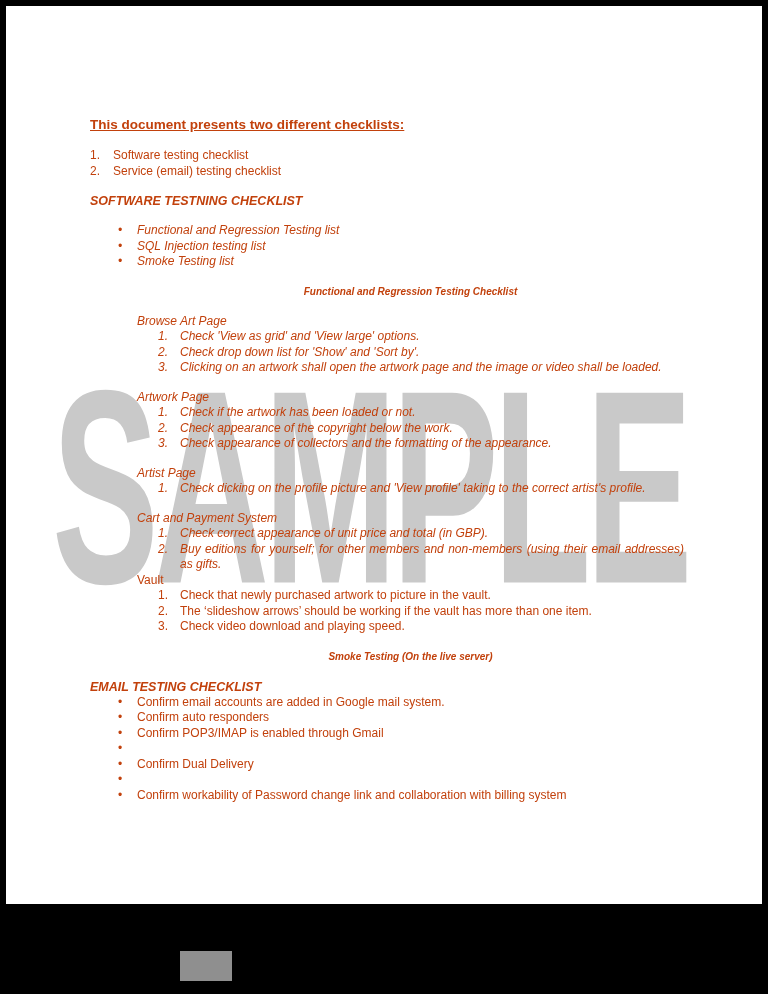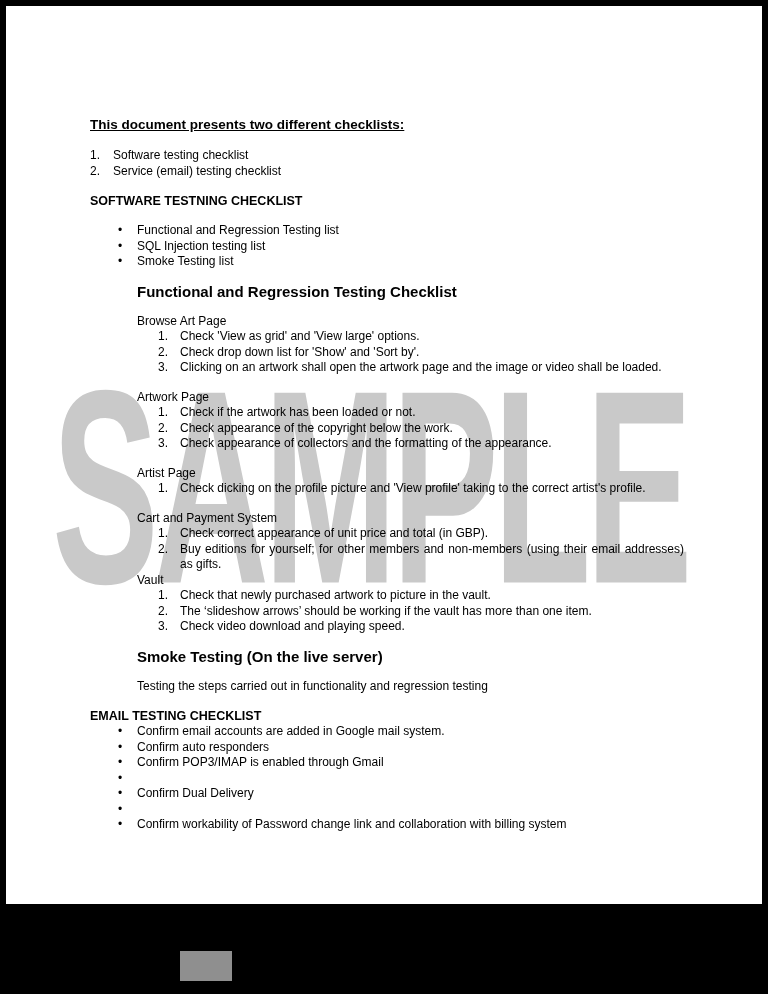--- a/index.html
+++ b/index.html
@@ -14,29 +14,29 @@
   }
   .watermark {
     position:absolute; z-index:0; left:46px; top:344px;
     font-weight:bold; font-size:178px; line-height:1; letter-spacing:-6px;
     color:#c9c9c9; transform:scale(0.9,1.55); transform-origin:left top;
     user-select:none; white-space:nowrap;
   }
   .content {
     position:relative; z-index:1;
     padding:110px 78px 0 84px;
-    font-size:12px; line-height:15.5px; color:#000000;
+    font-size:12px; line-height:15.5px; color:#c2410c;
   }
   .title {
     font-size:13.5px; font-weight:bold; text-decoration:underline;
     line-height:17px; margin-bottom:15px;
   }
   .h1 { font-weight:bold; font-size:12.5px; line-height:16px; }
-  .h2 { font-weight:bold; font-size:15px; line-height:16px; margin-left:47px; }
-  .gap { margin-top:14px; }
+  .h2 { font-weight:bold; font-size:10px; line-height:16px; margin-left:47px;text-align:center; }
+  .gap { margin-top:14px;font-style:italic; }
   .olrow { display:flex; }
   .olrow .n { flex:none; width:23px; }
   .bulrow { display:flex; margin-left:28px; }
   .bulrow .b { flex:none; width:19px; }
   .group { margin-left:47px; }
   .subrow { display:flex; margin-left:21px; }
   .subrow .n { flex:none; width:22px; }
   .subrow .t { flex:1; min-width:0; }
   .just { text-align:justify; }
   .nowrap { white-space:nowrap; }
@@ -148,21 +148,20 @@
         <span class="t nowrap">The ‘slideshow arrows’ should be working if the vault has more than one item.</span>
       </div>
       <div class="subrow">
         <span class="n">3.</span>
         <span class="t nowrap">Check video download and playing speed.</span>
       </div>
     </div>
 
     <div class="h2 gap">Smoke Testing (On the live server)</div>
 
-    <div class="body-ind gap">Testing the steps carried out in functionality and regression testing</div>
 
     <div class="h1 gap">EMAIL TESTING CHECKLIST</div>
 
     <div>
       <div class="bulrow">
         <span class="b">•</span>
         <span class="nowrap">Confirm email accounts are added in Google mail system.</span>
       </div>
       <div class="bulrow">
         <span class="b">•</span>

